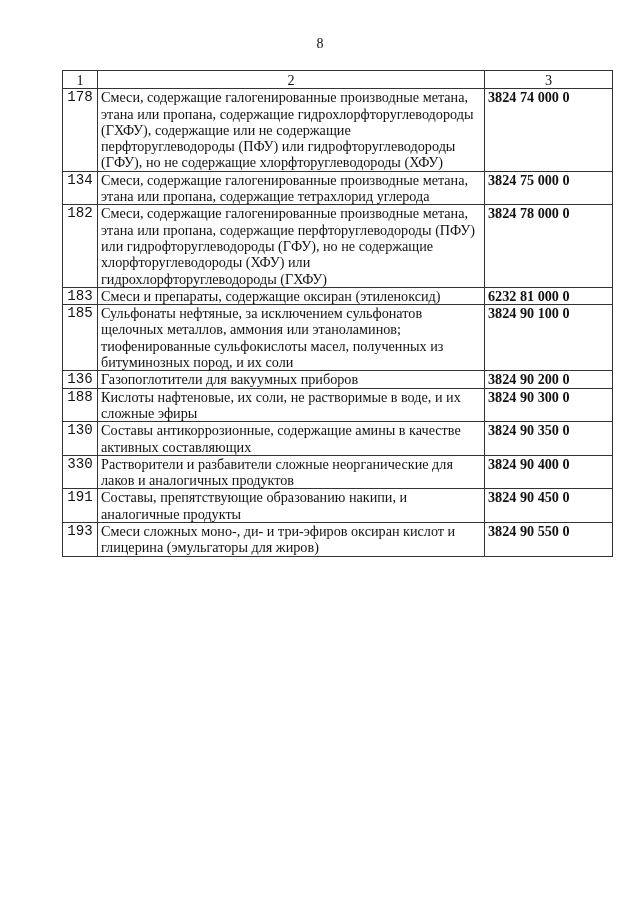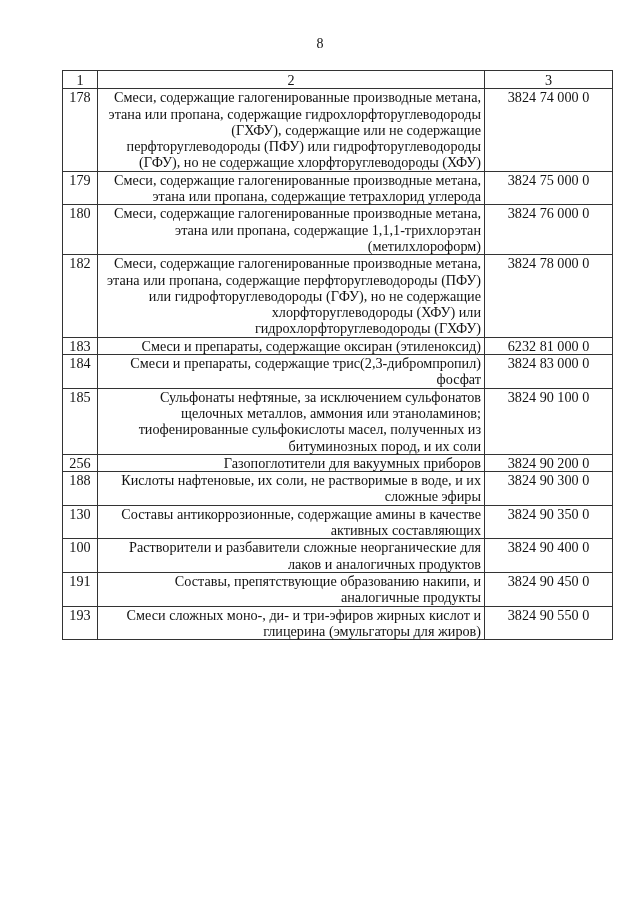--- a/index.html
+++ b/index.html
@@ -3,23 +3,23 @@
 <meta charset="utf-8">
 <style>
   html, body { margin:0; padding:0; background:#ffffff; }
   body { width:640px; height:905px; position:relative; overflow:hidden;
          font-family:"Liberation Serif", "DejaVu Serif", serif; color:#111; }
   .page-num { position:absolute; top:36px; left:0; width:640px; text-align:center; font-size:14px; }
   table { position:absolute; left:62px; top:70px; width:551px; border-collapse:collapse;
           font-size:14.2px; line-height:16.3px; }
   td, th { border:1px solid #333; vertical-align:top; padding:0 3px; font-weight:normal; }
   th { text-align:center; padding:1px 3px 0 3px; }
-  td.num { width:30px; text-align:center; padding:0 2px; }
-  td.desc { width:380px; text-align:right; }
-  td.code { text-align:center; white-space:nowrap; padding-right:3px; }
+  td.num { width:30px; text-align:center; padding:0 2px;font-family:Liberation Mono, monospace; }
+  td.desc { width:380px; text-align:left; }
+  td.code { text-align:left; white-space:nowrap; padding-right:3px;font-weight:bold; }
 </style>
 </head>
 <body>
 
 <div class="page-num">8</div>
 
 <table>
   <thead>
     <tr>
       <th>1</th>
@@ -27,73 +27,63 @@
       <th>3</th>
     </tr>
   </thead>
   <tbody>
     <tr>
         <td class="num">178</td>
         <td class="desc">Смеси, содержащие галогенированные производные метана, этана или пропана, содержащие гидрохлорфторуглеводороды (ГХФУ), содержащие или не содержащие перфторуглеводороды (ПФУ) или гидрофторуглеводороды (ГФУ), но не содержащие хлорфторуглеводороды (ХФУ)</td>
         <td class="code">3824 74 000 0</td>
       </tr>
     <tr>
-        <td class="num">179</td>
+        <td class="num">134</td>
         <td class="desc">Смеси, содержащие галогенированные производные метана, этана или пропана, содержащие тетрахлорид углерода</td>
         <td class="code">3824 75 000 0</td>
-      </tr>
-    <tr>
-        <td class="num">180</td>
-        <td class="desc">Смеси, содержащие галогенированные производные метана, этана или пропана, содержащие 1,1,1-трихлорэтан (метилхлороформ)</td>
-        <td class="code">3824 76 000 0</td>
       </tr>
     <tr>
         <td class="num">182</td>
         <td class="desc">Смеси, содержащие галогенированные производные метана, этана или пропана, содержащие перфторуглеводороды (ПФУ) или гидрофторуглеводороды (ГФУ), но не содержащие хлорфторуглеводороды (ХФУ) или гидрохлорфторуглеводороды (ГХФУ)</td>
         <td class="code">3824 78 000 0</td>
       </tr>
     <tr>
         <td class="num">183</td>
         <td class="desc">Смеси и препараты, содержащие оксиран (этиленоксид)</td>
         <td class="code">6232 81 000 0</td>
       </tr>
     <tr>
-        <td class="num">184</td>
-        <td class="desc">Смеси и препараты, содержащие трис(2,3-дибромпропил) фосфат</td>
-        <td class="code">3824 83 000 0</td>
-      </tr>
-    <tr>
         <td class="num">185</td>
         <td class="desc">Сульфонаты нефтяные, за исключением сульфонатов щелочных металлов, аммония или этаноламинов; тиофенированные сульфокислоты масел, полученных из битуминозных пород, и их соли</td>
         <td class="code">3824 90 100 0</td>
       </tr>
     <tr>
-        <td class="num">256</td>
+        <td class="num">136</td>
         <td class="desc">Газопоглотители для вакуумных приборов</td>
         <td class="code">3824 90 200 0</td>
       </tr>
     <tr>
         <td class="num">188</td>
         <td class="desc">Кислоты нафтеновые, их соли, не растворимые в воде, и их сложные эфиры</td>
         <td class="code">3824 90 300 0</td>
       </tr>
     <tr>
         <td class="num">130</td>
         <td class="desc">Составы антикоррозионные, содержащие амины в качестве активных составляющих</td>
         <td class="code">3824 90 350 0</td>
       </tr>
     <tr>
-        <td class="num">100</td>
+        <td class="num">330</td>
         <td class="desc">Растворители и разбавители сложные неорганические для лаков и аналогичных продуктов</td>
         <td class="code">3824 90 400 0</td>
       </tr>
     <tr>
         <td class="num">191</td>
         <td class="desc">Составы, препятствующие образованию накипи, и аналогичные продукты</td>
         <td class="code">3824 90 450 0</td>
       </tr>
     <tr>
         <td class="num">193</td>
-        <td class="desc">Смеси сложных моно-, ди- и три-эфиров жирных кислот и глицерина (эмульгаторы для жиров)</td>
+        <td class="desc">Смеси сложных моно-, ди- и три-эфиров оксиран кислот и глицерина (эмульгаторы для жиров)</td>
         <td class="code">3824 90 550 0</td>
       </tr>
   </tbody>
 </table>
 
 </body></html>

